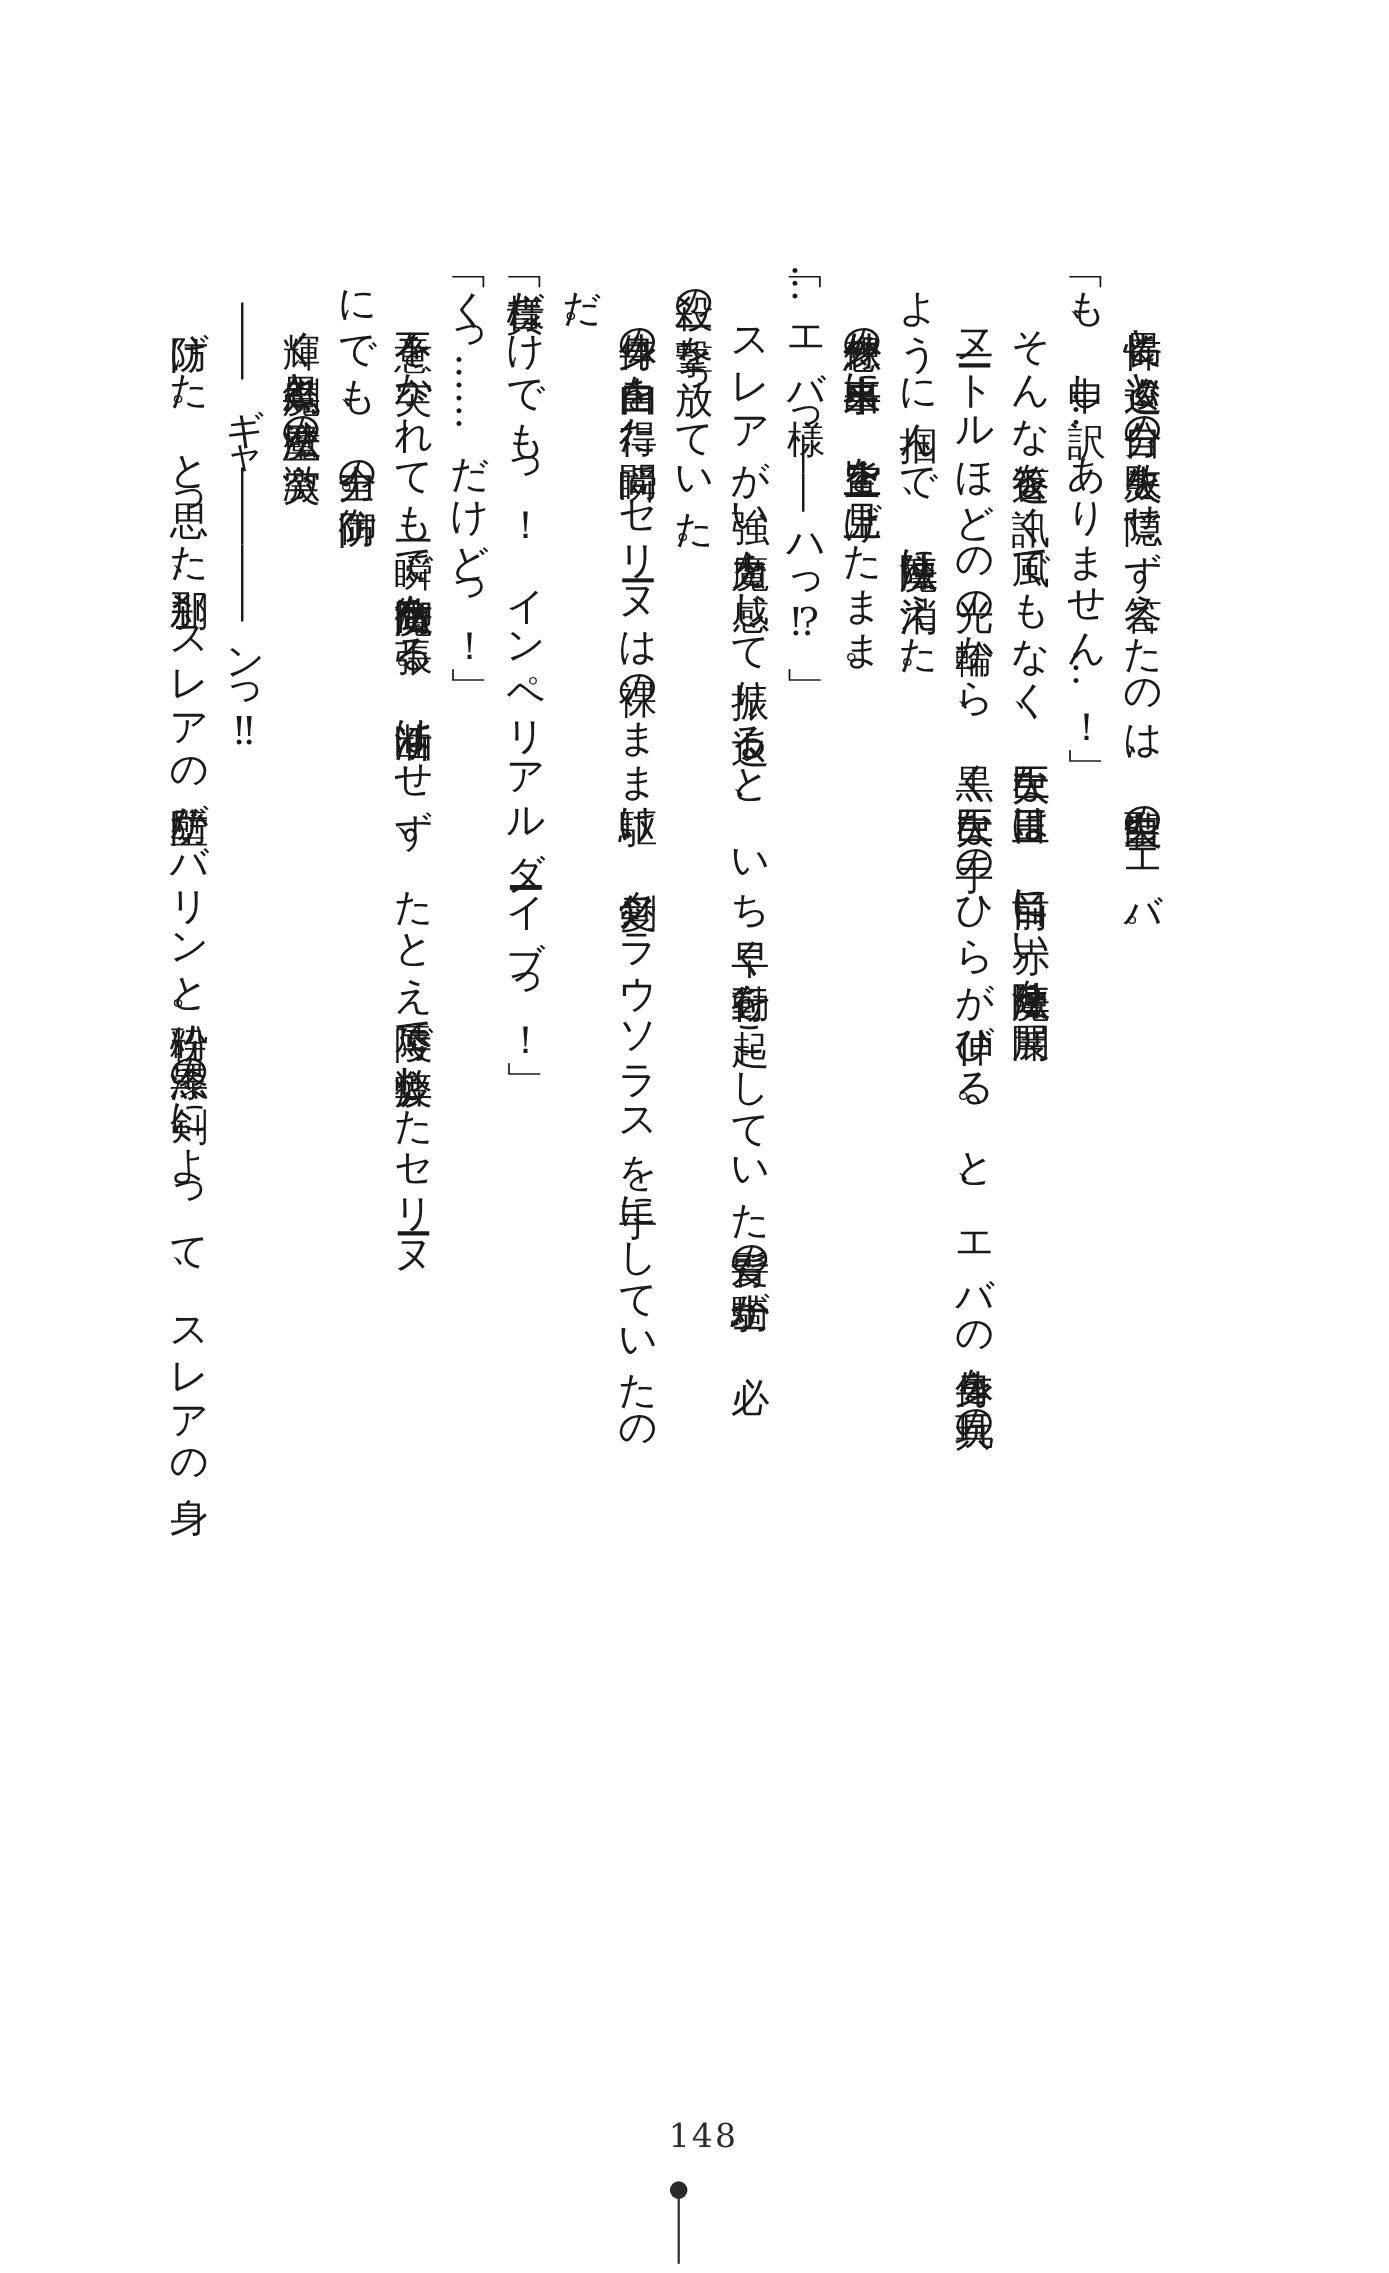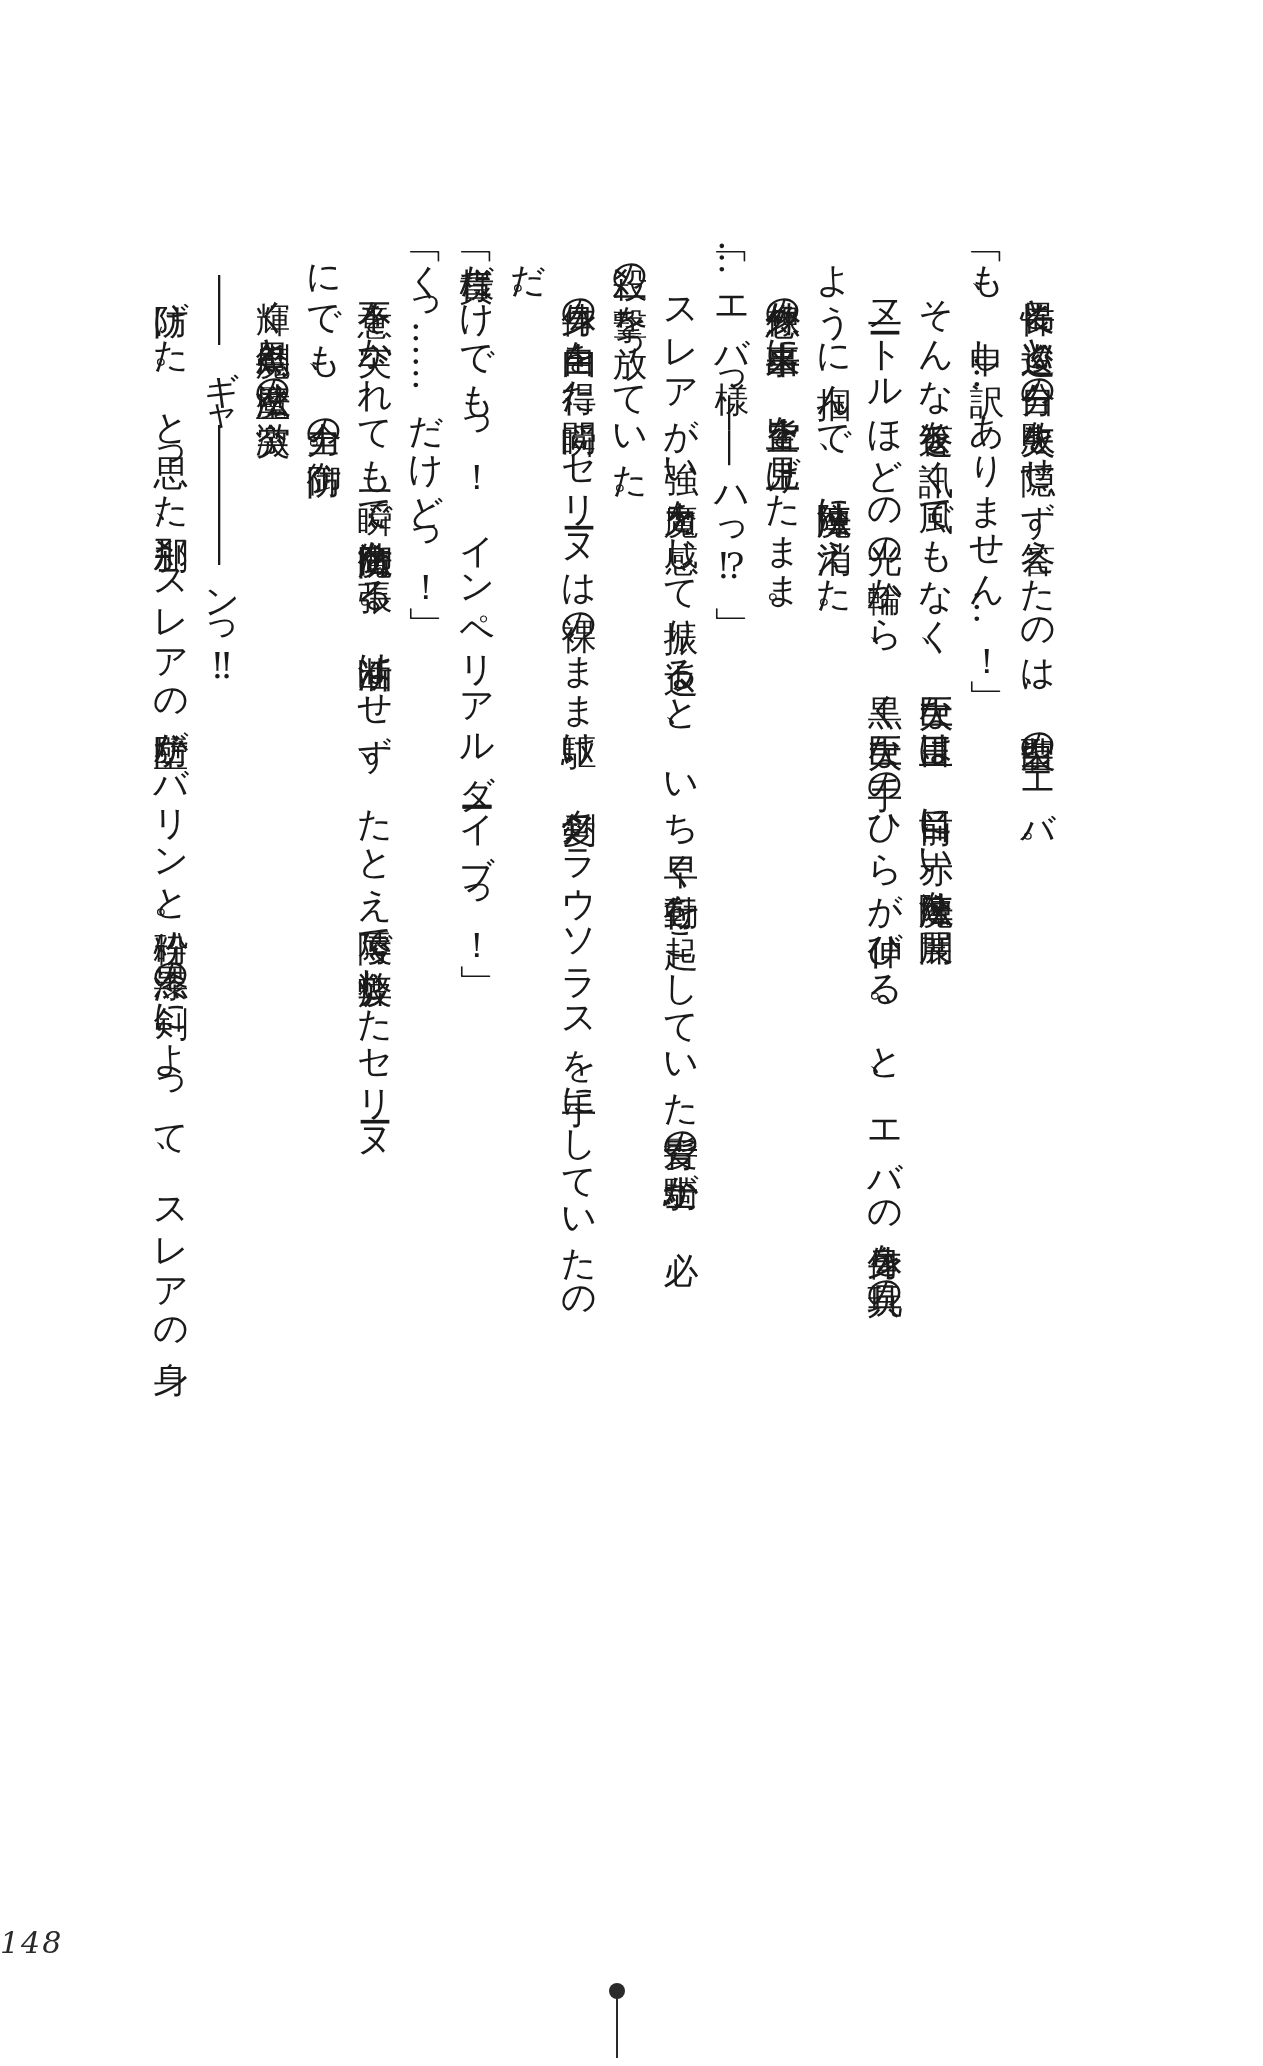--- a/index.html
+++ b/index.html
@@ -30,24 +30,24 @@
   .col {
     white-space: nowrap;
     margin: 0;
     padding: 0;
   }
   .col.indent {
     padding-top: 35px; 
   }
   .page-footer {
     position: absolute;
-    left: 0;
+    left: 16px;
     right: 0;
     top: 1925px;
-    font-style: italic;
+    text-align: center;
   }
   .page-number {
     font-size: 30px;
     color: #2a2a2a;
     letter-spacing: 2px;
     font-family: "DejaVu Serif", serif;
   }
   .ornament-dot {
     position: absolute;
     left: 609px;

